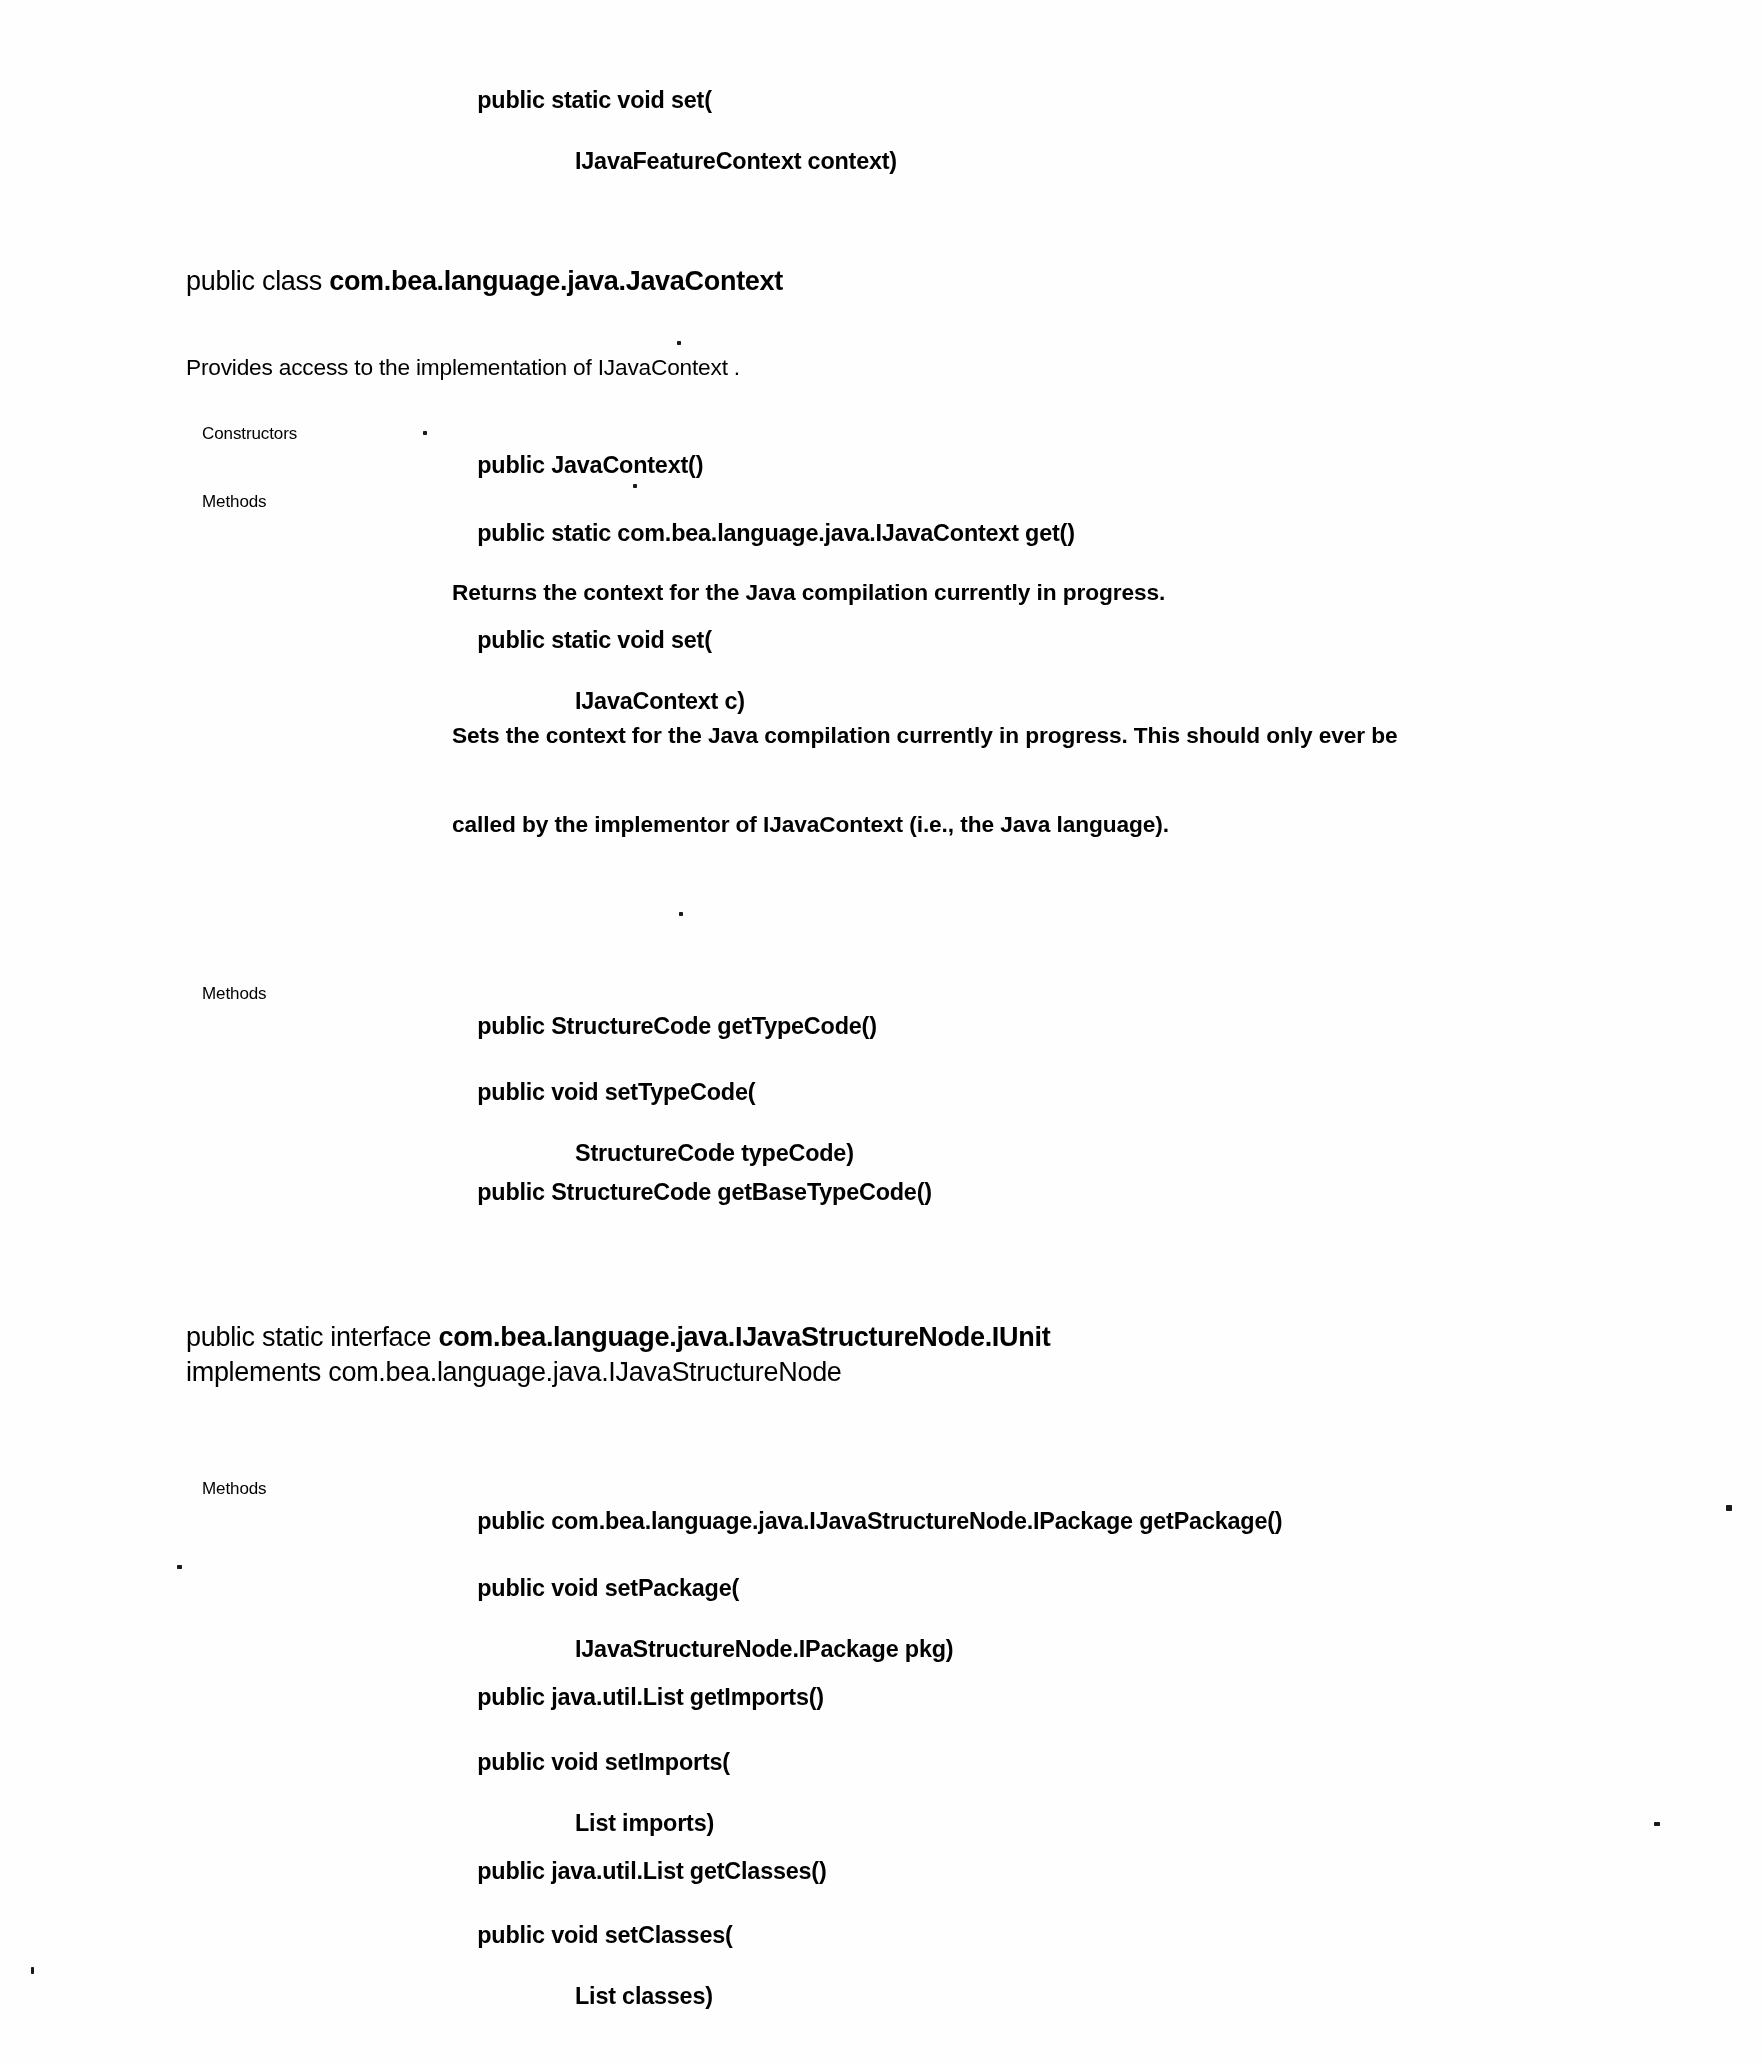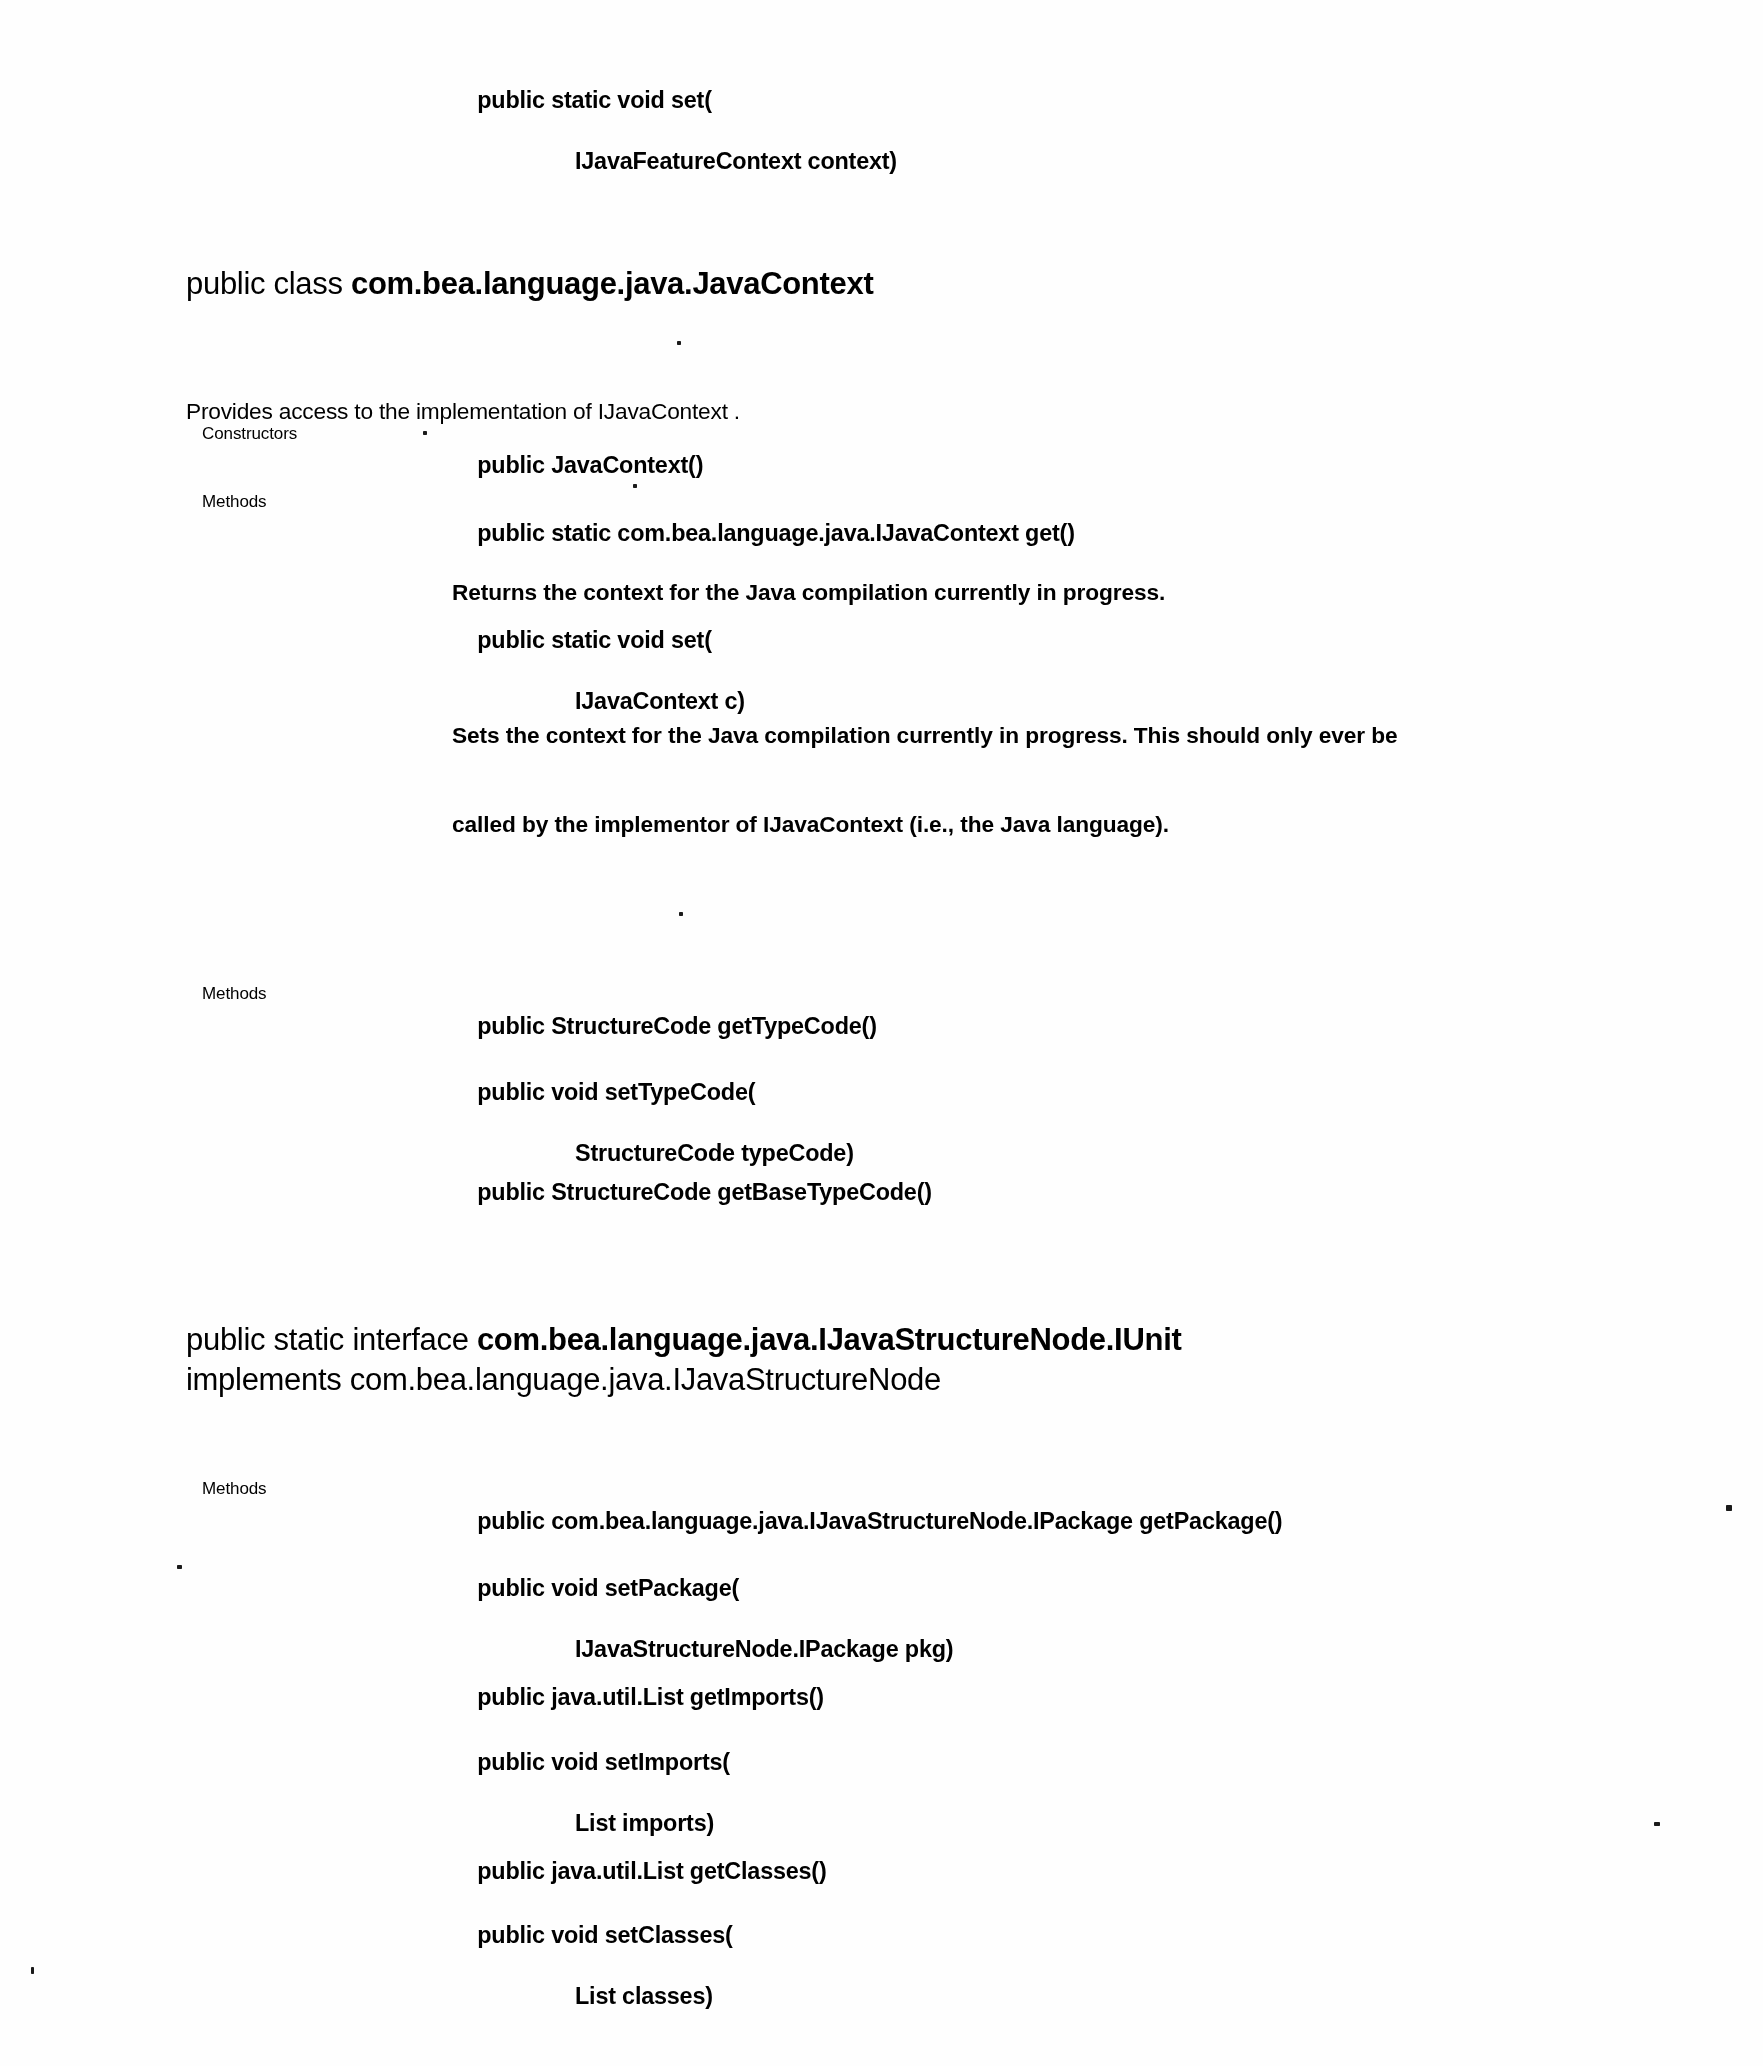--- a/index.html
+++ b/index.html
@@ -32,21 +32,21 @@
 
   
   .sig-code {
     font-size: 23.4px;
     font-weight: bold;
     letter-spacing: -0.2px;
   }
 
   
   .sec-heading {
-    font-size: 31px;
+    font-size: 27px;
     font-weight: normal;
     letter-spacing: -0.3px;
   }
   .sec-heading b {
     font-weight: bold;
   }
   .sec-heading .impl {
     font-weight: normal;
   }
 
@@ -98,21 +98,21 @@
 
 <div class="page">
 
   <div class="blk sig-code" style="left:452px; top:55px;">
     <span>public static void set(</span>
     <span class="cont" style="display:block; padding-left:123px;">IJavaFeatureContext context)</span>
   </div>
 
   <div class="blk sec-heading" style="left:186px; top:264px;"><span>public class </span><b>com.bea.language.java.JavaContext</b></div>
 
-  <div class="blk sec-desc" style="left:186px; top:353px;margin-top:44px;">Provides access to the implementation of IJavaContext .</div>
+  <div class="blk sec-desc" style="left:186px; top:353px;">Provides access to the implementation of IJavaContext .</div>
 
   <div class="blk grp-label" style="left:202px; top:423px;">Constructors</div>
 
   <div class="blk member-sig" style="left:452px; top:420px;">
     <span>public JavaContext()</span>
   </div>
 
   <div class="blk grp-label" style="left:202px; top:491px;">Methods</div>
 
   <div class="blk member-sig" style="left:452px; top:488px;">

